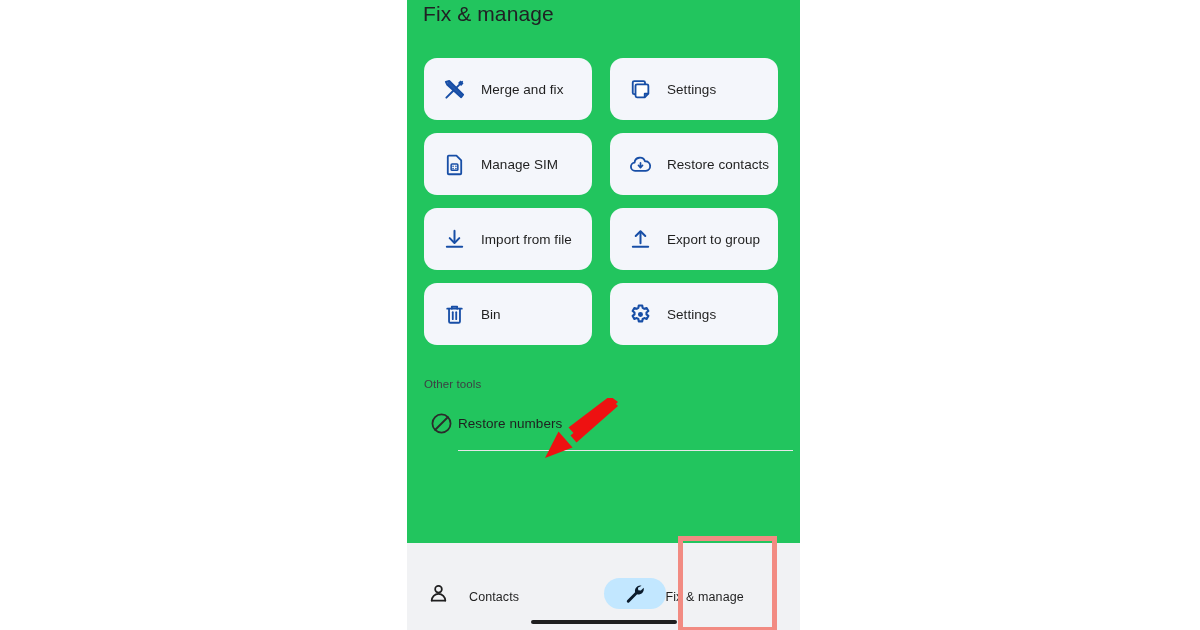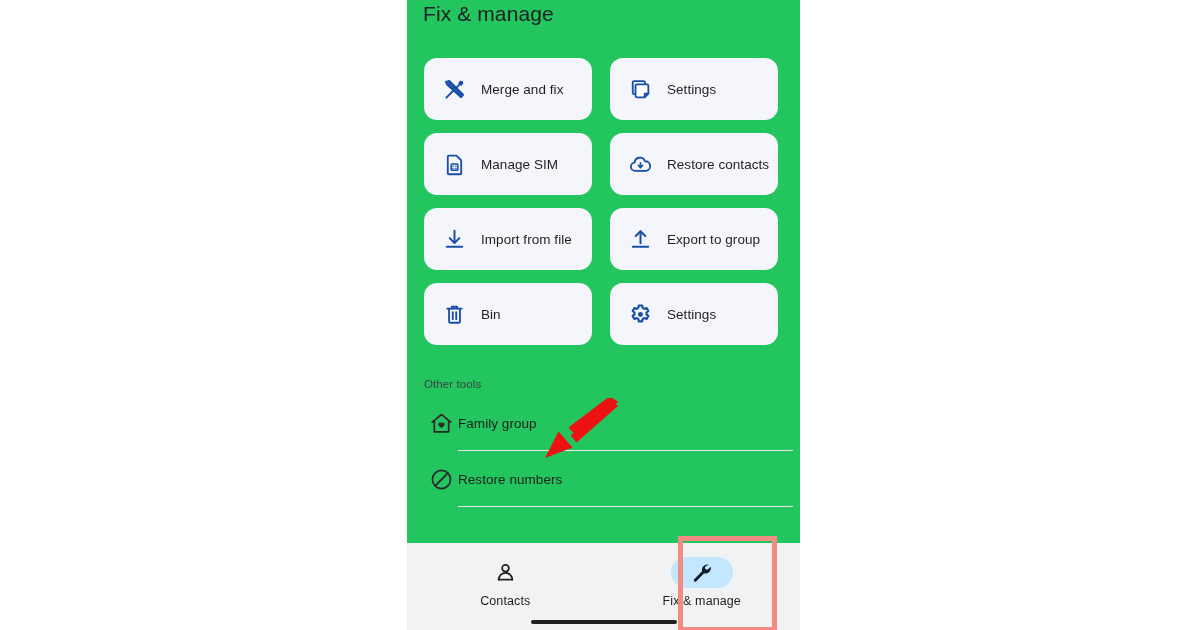--- a/index.html
+++ b/index.html
@@ -149,21 +149,21 @@
     bottom: 0;
     width: 393px;
     height: 87px;
     background: #f1f2f4;
     display: flex;
   }
 
   .nav-item {
     flex: 1 1 0;
     display: flex;
-    flex-direction: column;
+    flex-direction: row;
     align-items: center;
     padding-top: 14px;
     box-sizing: border-box;
     cursor: pointer;
   }
 
   .nav-pill {
     width: 62px;
     height: 31px;
     border-radius: 16px;
@@ -309,31 +309,20 @@
       </span>
       <span class="card-label">Settings</span>
     </div>
 
   </div>
 
   <div class="section-label">Other tools</div>
 
   <div class="tool-list">
 
-    <div class="list-row">
-      <span class="row-icon">
-        <svg width="25" height="25" viewBox="0 0 24 24" fill="none" stroke="#2b2b2b" stroke-width="1.7" stroke-linejoin="round" stroke-linecap="round">
-          <path d="M3.1 10.7 L12 3.4 L20.9 10.7"></path>
-          <path d="M5.1 9.7 v10.3 h13.8 v-10.3"></path>
-          <path d="M12 16.4 c-2.0 -1.5 -3.0 -2.45 -3.0 -3.75 a1.62 1.62 0 0 1 3.0 -0.85 a1.62 1.62 0 0 1 3.0 0.85 c0 1.3 -1.0 2.25 -3.0 3.75 z" fill="#2b2b2b" stroke="none"></path>
-        </svg>
-      </span>
-      <span class="row-label">Family group</span>
-      <span class="row-divider"></span>
-    </div>
 
     <div class="list-row">
       <span class="row-icon">
         <svg width="25" height="25" viewBox="0 0 24 24" fill="none" stroke="#2b2b2b" stroke-width="1.7" stroke-linecap="round">
           <circle cx="12" cy="12" r="8.7"></circle>
           <path d="M6.0 18.0 L18.0 6.0"></path>
         </svg>
       </span>
       <span class="row-label">Restore numbers</span>
       <span class="row-divider"></span>

